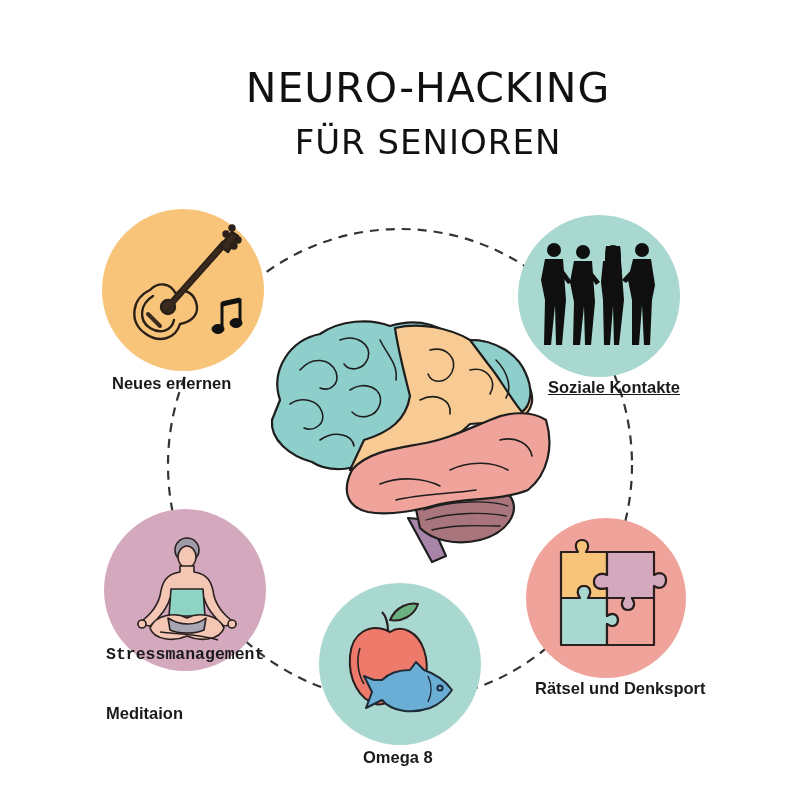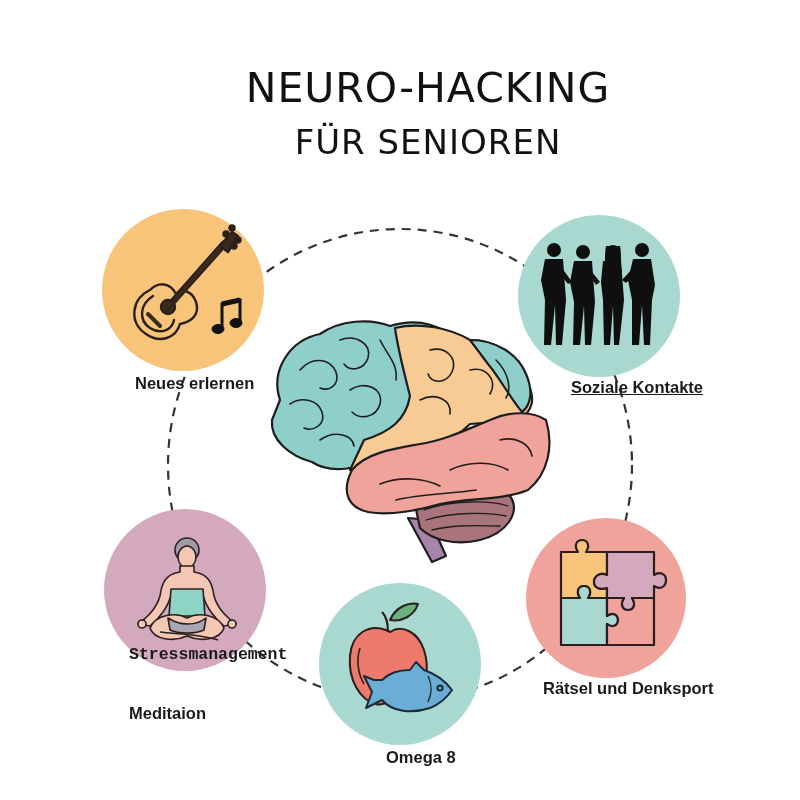--- a/index.html
+++ b/index.html
@@ -5,21 +5,21 @@
     html, body { margin: 0; padding: 0; background: #ffffff; }
     body { width: 800px; height: 800px; position: relative; overflow: hidden;
            font-family: "Liberation Sans", "DejaVu Sans", sans-serif; color: #111; }
     .title { position: absolute; left: 0; width: 800px; text-align: center;
              font-family: "DejaVu Sans", "Liberation Sans", sans-serif; font-weight: normal;
              color: #111; letter-spacing: 1px; padding-left: 28px; }
     .title.main { top: 64px; font-size: 41px; }
     .title.sub  { top: 122px; font-size: 34px; }
     svg.stage { position: absolute; left: 0; top: 0; }
     .label { position: absolute; font-weight: bold; font-size: 16.5px; color: #1a1a1a;
-             white-space: nowrap; line-height: 22px; margin-left: 23px; }
+             white-space: nowrap; line-height: 22px; }
   </style>
 </head>
 <body>
 
 <div class="title main">NEURO-HACKING</div>
 <div class="title sub">FÜR SENIOREN</div>
 
 <svg class="stage" width="800" height="800" viewBox="0 0 800 800">
 
   <ellipse cx="400" cy="465" rx="232" ry="236" fill="none" stroke="#333" stroke-width="2.2" stroke-dasharray="9 7"></ellipse>
@@ -156,13 +156,13 @@
       <path d="M496 360 C508 372 512 388 506 398"></path>
     </g>
   </g>
 </svg>
 
 <div class="label" style="left:112px; top:372px;">Neues erlernen</div>
 <div class="label" style="left:548px; top:376px;text-decoration:underline;">Soziale Kontakte</div>
 <div class="label" style="left:106px; top:644px;font-family:Liberation Mono, monospace;">Stressmanagement</div>
 <div class="label" style="left:106px; top:702px;text-align:center;">Meditaion</div>
 <div class="label" style="left:363px; top:746px;">Omega 8</div>
-<div class="label" style="left:520px; top:677px;">Rätsel und Denksport</div>
+<div class="label" style="left:535px; top:677px;">Rätsel und Denksport</div>
 
 </body></html>

